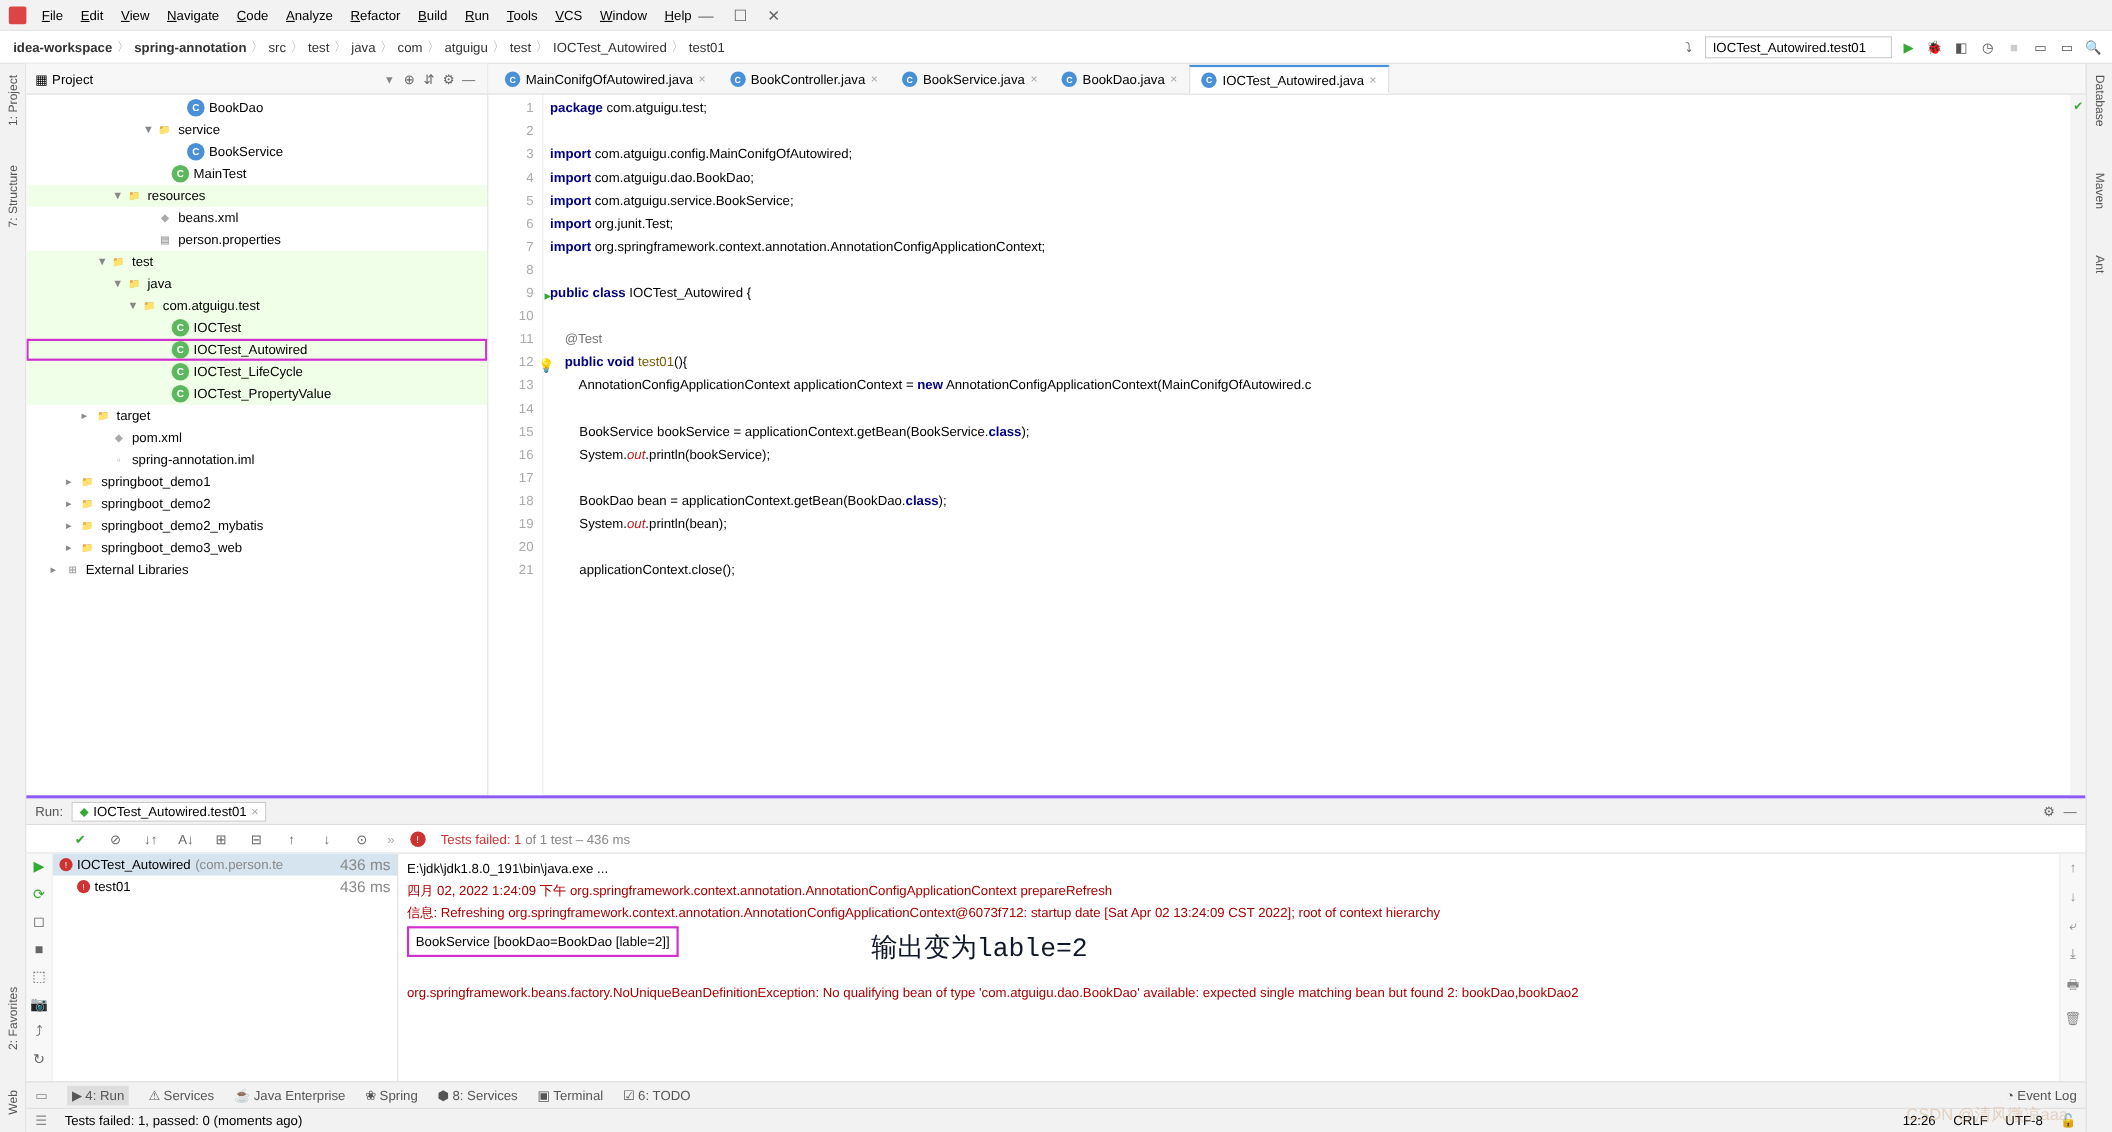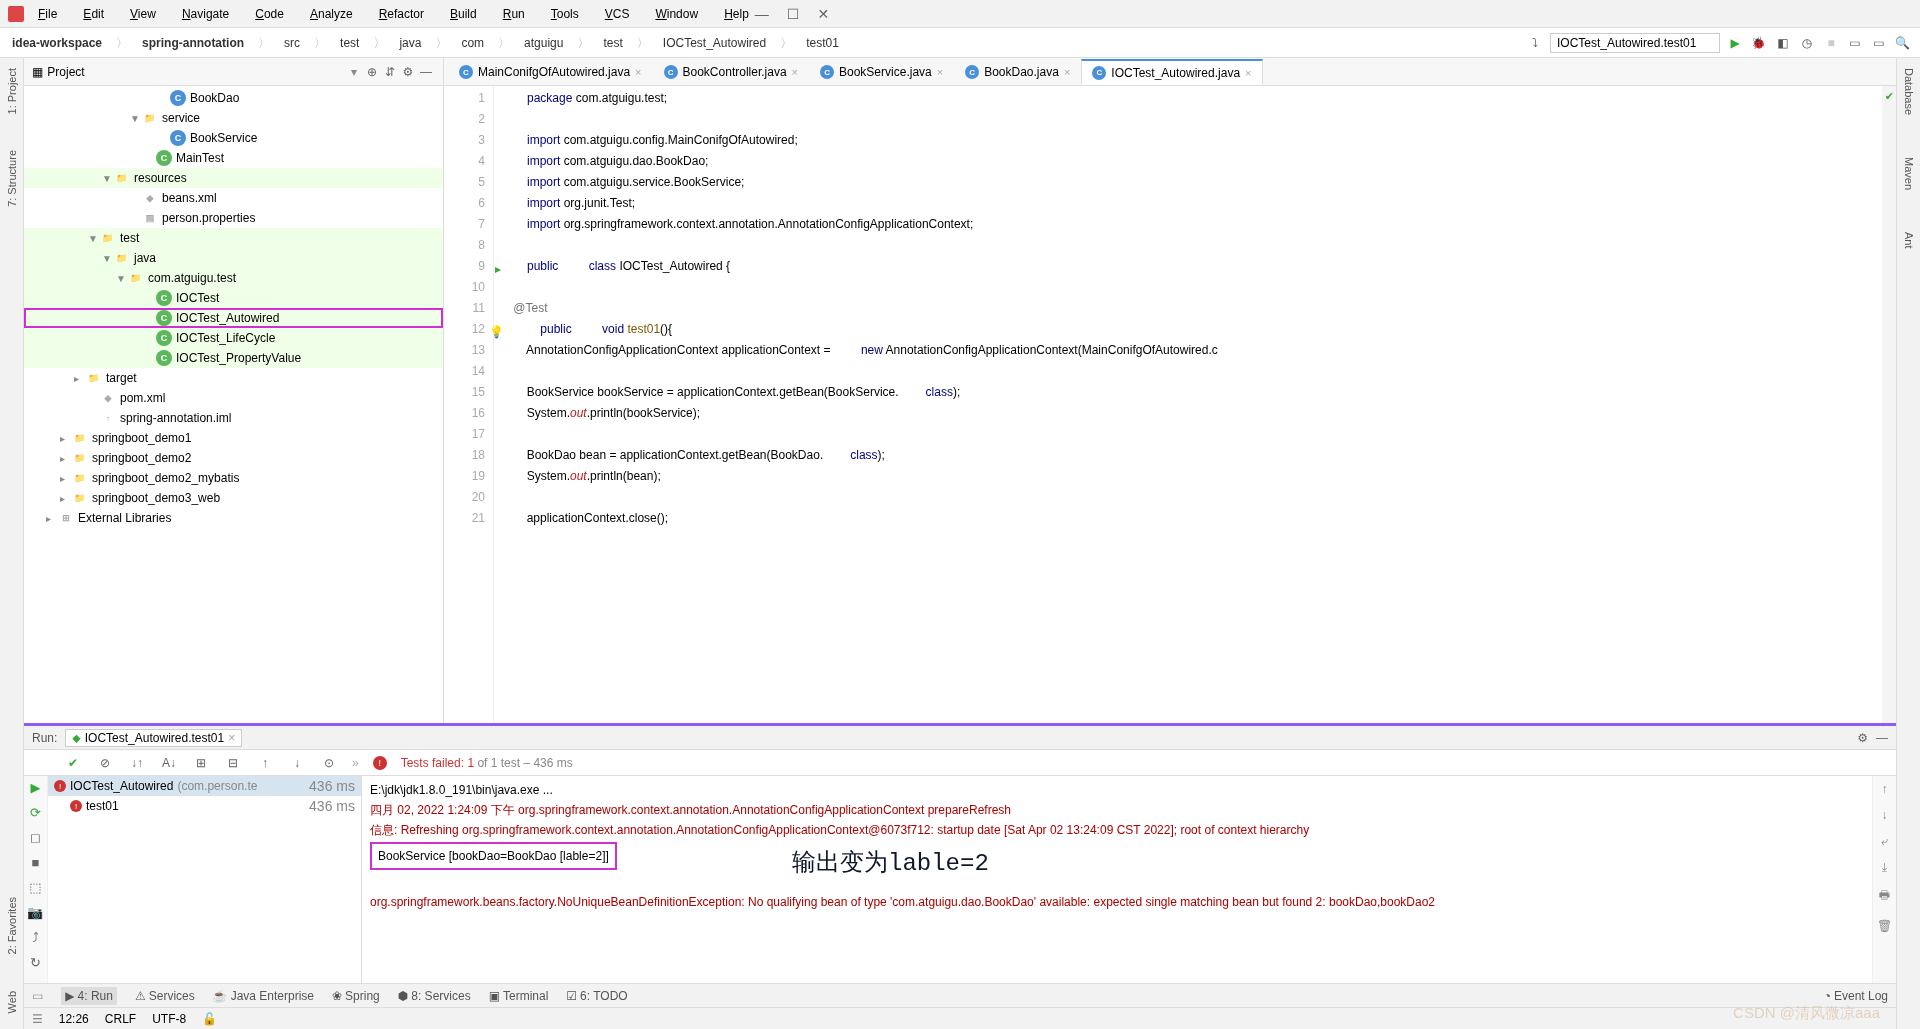--- a/index.html
+++ b/index.html
@@ -2,30 +2,30 @@
 <html><head>
 <meta charset="utf-8">
 <style>
 * { margin: 0; padding: 0; box-sizing: border-box; font-family: "Segoe UI", Arial, sans-serif; font-size: 12px; }
 body { background: #f2f2f2; overflow: hidden; }
 .window { width: 1920px; height: 1029px; display: flex; flex-direction: column; background: #fff; }
 
 
 .titlebar { height: 28px; background: #f2f2f2; display: flex; align-items: center; padding: 0 8px; border-bottom: 1px solid #ddd; }
 .titlebar .logo { width: 16px; height: 16px; background: #d44; border-radius: 2px; margin-right: 8px; }
-.menubar { display: flex; gap: 14px; }
+.menubar { display: flex; gap: 4px; }
 .menubar span { padding: 2px 6px; cursor: pointer; }
 .menubar span u { text-decoration: underline; }
 .title-text { flex: 1; text-align: center; color: #888; }
 .win-controls { display: flex; gap: 18px; color: #666; }
 .win-controls span { cursor: pointer; font-size: 14px; }
 
 
 .navbar { height: 30px; background: #fff; display: flex; align-items: center; padding: 0 8px; border-bottom: 1px solid #ddd; }
-.breadcrumb { display: flex; align-items: flex-end; gap: 10px; flex: 1; }
+.breadcrumb { display: flex; align-items: center; gap: 0; flex: 1; }
 .breadcrumb .crumb { padding: 2px 4px; color: #333; }
 .breadcrumb .sep { color: #aaa; }
 .breadcrumb .crumb.bold { font-weight: bold; }
 .nav-right { display: flex; align-items: center; gap: 6px; }
 .nav-select { border: 1px solid #ccc; padding: 2px 18px 2px 6px; background: #fff; min-width: 170px; }
 .nav-icon { width: 18px; height: 18px; display: flex; align-items: center; justify-content: center; color: #555; cursor: pointer; }
 .nav-icon.green { color: #3a3; }
 
 
 .main { flex: 1; display: flex; min-height: 0; }
@@ -57,21 +57,21 @@
 .tabs { height: 28px; display: flex; align-items: flex-end; background: #f7f7f7; border-bottom: 1px solid #ddd; padding-left: 4px; overflow: hidden; }
 .tab { height: 26px; padding: 0 10px; display: flex; align-items: center; gap: 5px; border: 1px solid transparent; cursor: pointer; white-space: nowrap; }
 .tab.active { background: #fff; border: 1px solid #ddd; border-bottom: 1px solid #fff; border-top: 2px solid #4a90d9; }
 .tab .close { color: #aaa; font-size: 11px; }
 .tab .fic { width: 14px; height: 14px; border-radius: 50%; background: #4a90d9; color: #fff; display: inline-flex; align-items: center; justify-content: center; font-size: 8px; font-weight: bold; }
 .editor-body { flex: 1; display: flex; font-family: "Consolas", monospace; font-size: 13px; overflow: hidden; position: relative; }
 .gutter { width: 50px; background: #fff; border-right: 1px solid #eee; text-align: right; padding-right: 8px; color: #aaa; line-height: 21px; padding-top: 2px; }
 .gutter .gl { height: 21px; position: relative; }
 .gutter .gmark { position: absolute; right: -16px; top: 3px; width: 12px; height: 12px; }
 .code { flex: 1; padding: 2px 6px; line-height: 21px; white-space: pre; overflow: auto; }
-.kw { color: #000080; font-weight: normal; margin-left: 27px; }
+.kw { color: #000080; font-weight: bold; }
 .ann { color: #737373; }
 .cls { color: #000; }
 .mth { color: #7a5c00; }
 .fld { font-style: italic; color: #b91c1c; }
 .code-scroll { position: absolute; right: 0; top: 0; bottom: 0; width: 14px; background: #f4f4f4; }
 .code-scroll .chk { position: absolute; top: 4px; right: 2px; color: #3a3; font-size: 11px; }
 
 
 .run-panel { height: 260px; border-top: 3px solid #8b5cf6; display: flex; flex-direction: column; }
 .run-header { height: 24px; background: #f2f2f2; border-bottom: 1px solid #ddd; display: flex; align-items: center; padding: 0 8px; gap: 8px; }
@@ -438,20 +438,21 @@
         <span class="tw">❀ <span>Spring</span></span>
         <span class="tw">⬢ <span>8: Services</span></span>
         <span class="tw">▣ <span>Terminal</span></span>
         <span class="tw">☑ <span>6: TODO</span></span>
         <div class="spacer"></div>
         <span class="tw">◔ <span>Event Log</span></span>
       </div>
 
       <div class="statusbar">
         <span style="color:#888">☰</span>
+        <span class="msg">Tests failed: 1, passed: 0 (moments ago)</span>
         <span>12:26</span>
         <span>CRLF</span>
         <span>UTF-8</span>
         <span>🔓</span>
       </div>
     </div>
 
     <div class="right-gutter">
       <div class="vlabel">Database</div>
       <div class="vlabel">Maven</div>

